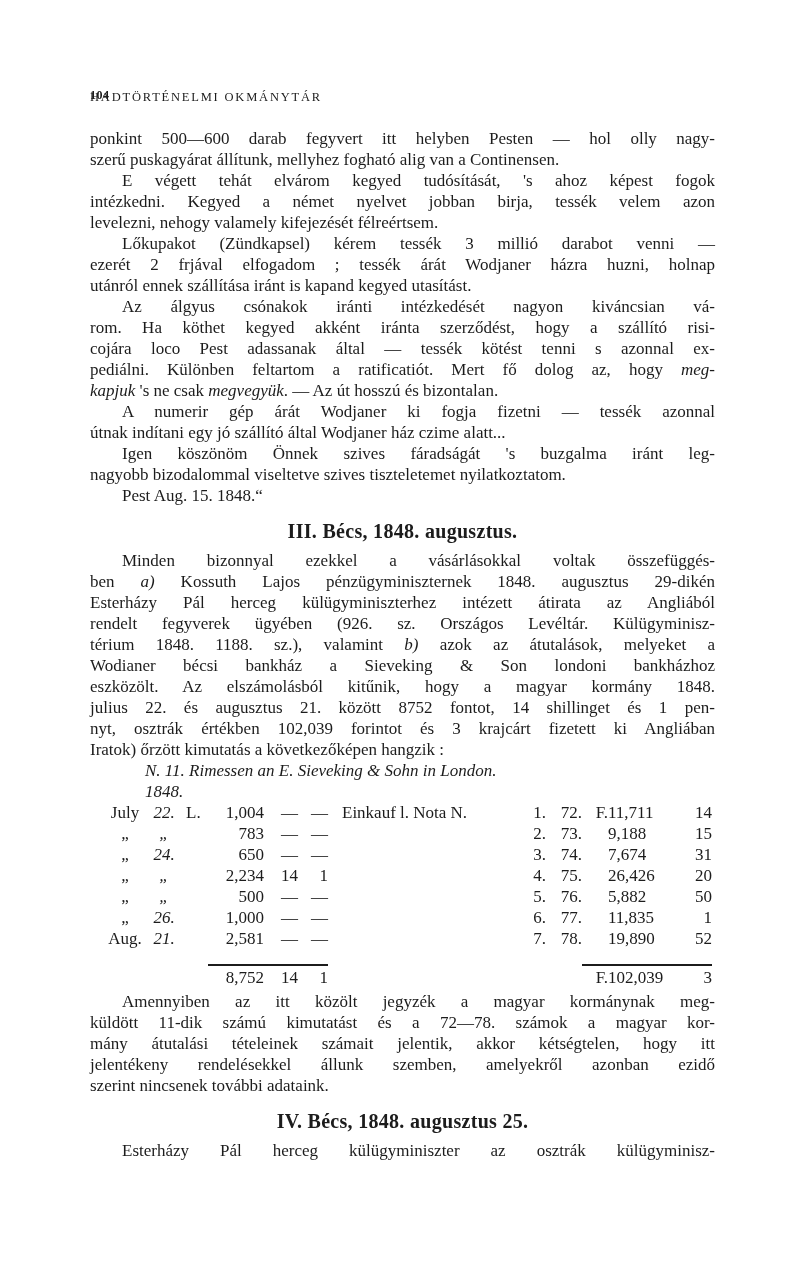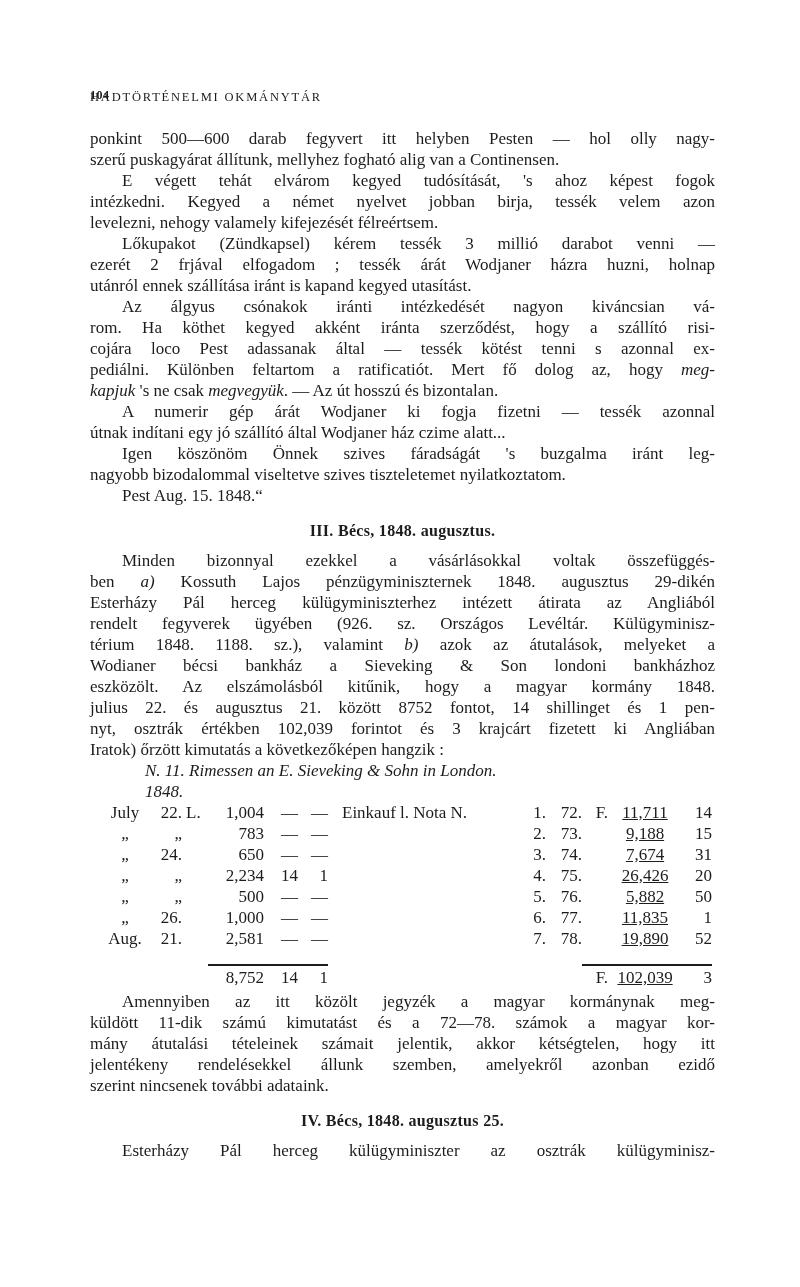--- a/index.html
+++ b/index.html
@@ -33,39 +33,39 @@
     line-height:21px;
   }
   .para{margin:0;}
   .ln{text-align:justify;text-justify:inter-word;white-space:normal;}
   .ln.fill{text-align-last:justify;}
   .ln.ind{text-indent:32px;}
   .ln.ind2{text-indent:55px;font-style:italic;}
   .heading{
     text-align:center;
     font-weight:bold;
-    font-size:16px;
+    font-size:20px;
     line-height:24px;
     margin:13px 0 7px 0;
     letter-spacing:.3px;
   }
   .ledger{margin-left:14px;}
   .lrow{display:flex;height:21px;}
   .lrow span{display:block;box-sizing:border-box;}
   .c-month{width:42px;text-align:center;}
-  .c-day{width:36px;text-align:right;}
+  .c-day{width:36px;text-align:center;font-style:italic;}
   .c-cur{width:26px;text-align:left;padding-left:4px;}
   .c-amt{width:56px;text-align:right;}
   .c-s{width:34px;text-align:right;}
   .c-d{width:30px;text-align:right;}
   .c-note{width:190px;text-align:left;padding-left:14px;}
   .c-n{width:28px;text-align:right;}
   .c-ref{width:36px;text-align:right;}
   .c-f{width:26px;text-align:right;}
-  .c-famt{width:74px;text-align:center;text-decoration:underline;}
+  .c-famt{width:74px;text-align:left;}
   .c-fs{width:30px;text-align:right;}
   .lrow.total{height:24px;margin-top:15px;}
   .lrow.total .c-amt,.lrow.total .c-s,.lrow.total .c-d,
   .lrow.total .c-f,.lrow.total .c-famt,.lrow.total .c-fs{
     border-top:2px solid #1c1c1c;padding-top:1px;
   }
   .after-table{margin-top:3px;}
 </style>
 </head>
 <body>

